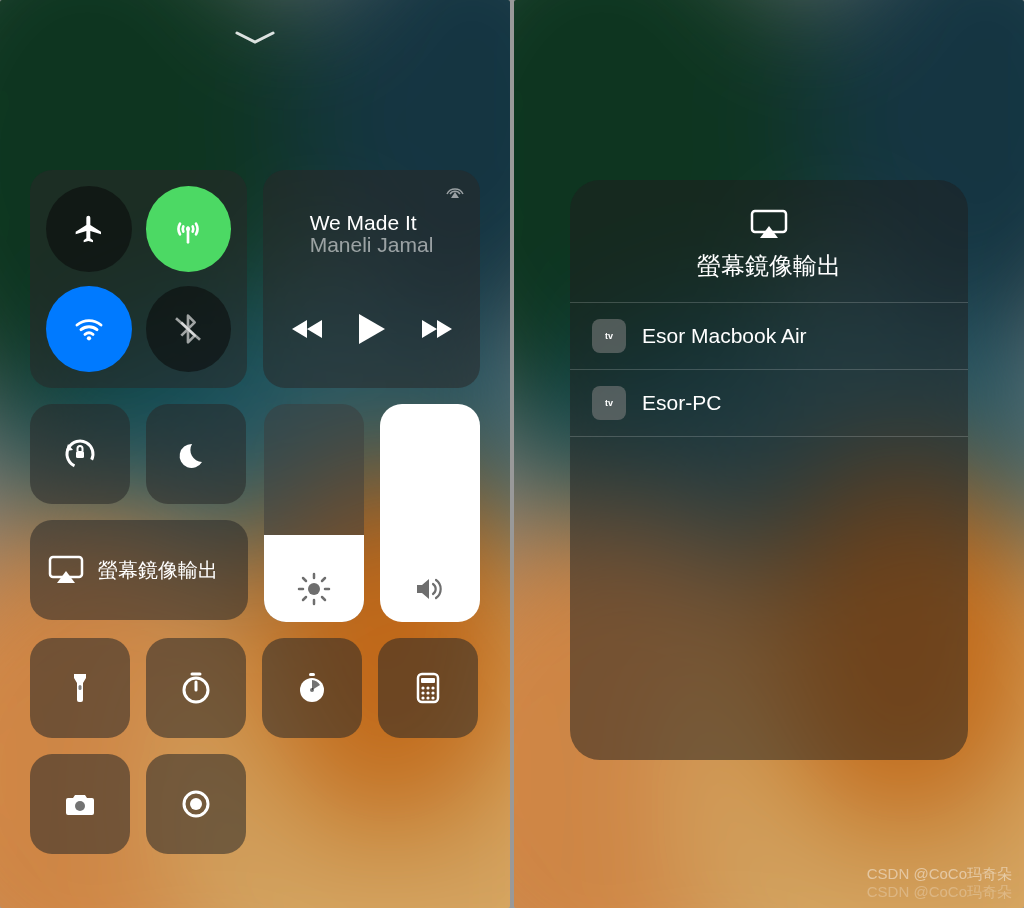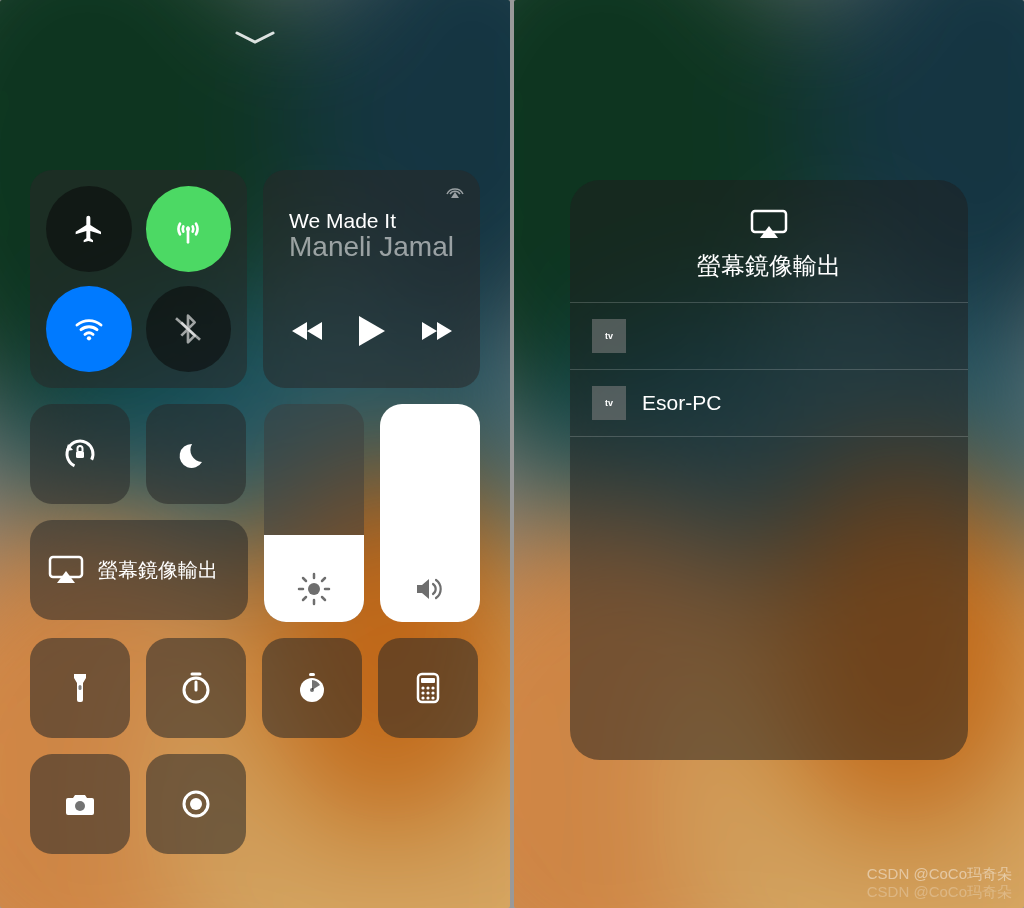--- a/index.html
+++ b/index.html
@@ -24,21 +24,21 @@
   .tile{background:rgba(40,40,40,.55);border-radius:22px;box-sizing:border-box;}
   .tile-lg{width:218px;height:218px;padding:16px;}
   .circ-grid{display:grid;grid-template-columns:1fr 1fr;grid-template-rows:1fr 1fr;gap:14px;height:100%;}
   .circ{border-radius:50%;display:flex;align-items:center;justify-content:center;background:rgba(10,10,10,.55);}
   .circ svg{width:32px;height:32px;}
   .circ.green{background:#4cd964;}
   .circ.blue{background:#007aff;}
   .media{display:flex;flex-direction:column;align-items:center;justify-content:space-around;position:relative;padding:18px 10px;}
   .airplay-ind{position:absolute;top:12px;right:14px;color:rgba(255,255,255,.55);}
   .track-title{color:#fff;font-size:21px;font-weight:400;white-space:nowrap;}
-  .track-artist{color:rgba(255,255,255,.55);font-size:28px;white-space:nowrap;margin-top:-2px;}
+  .track-artist{color:rgba(255,255,255,.55);font-size:21px;white-space:nowrap;margin-top:-2px;}
   .transport{display:flex;align-items:center;justify-content:space-between;width:160px;margin-top:12px;}
   .transport svg{fill:#fff;}
 
   .tile-sm{width:100px;height:100px;display:flex;align-items:center;justify-content:center;}
   .tile-sm svg{width:40px;height:40px;color:#fff;}
   .tile-mirror{width:218px;height:100px;display:flex;align-items:center;padding:0 18px;gap:14px;}
   .mirror-label{color:#fff;font-size:20px;line-height:1.25;}
 
   .vslider{width:100px;height:218px;border-radius:22px;overflow:hidden;display:flex;flex-direction:column;justify-content:flex-end;position:relative;background:rgba(60,60,60,.5);}
   .vslider .fill{background:#fff;width:100%;}
@@ -48,21 +48,21 @@
   .vslider.partial .icon svg{color:#6e6e6e;}
 
   
   .airplay-card{position:absolute;left:56px;right:56px;top:180px;bottom:148px;border-radius:30px;background:rgba(30,30,30,.5);display:flex;flex-direction:column;overflow:hidden;}
   .airplay-hdr{display:flex;flex-direction:column;align-items:center;gap:10px;padding:28px 0 20px 0;}
   .airplay-hdr svg{color:#fff;}
   .airplay-title{color:#fff;font-size:24px;}
   .airplay-list{display:flex;flex-direction:column;}
   .airplay-item{display:flex;align-items:center;gap:16px;padding:16px 22px;border-top:1px solid rgba(255,255,255,.18);}
   .airplay-item:last-child{border-bottom:1px solid rgba(255,255,255,.18);}
-  .dev-icon{width:34px;height:34px;border-radius:0;background:rgba(130,130,130,.55);display:flex;align-items:center;justify-content:center;color:#fff;font-size:9px;font-weight:600;}
+  .dev-icon{width:34px;height:34px;border-radius:8px;background:rgba(130,130,130,.55);display:flex;align-items:center;justify-content:center;color:#fff;font-size:9px;font-weight:600;}
   .dev-name{color:#fff;font-size:21px;}
 
   .watermark{position:absolute;right:12px;bottom:6px;z-index:5;text-align:right;color:rgba(255,255,255,.45);font-size:15px;line-height:1.25;pointer-events:none;}
   .watermark .w2{color:rgba(255,255,255,.25);}
 </style>
 </head>
 <body>
 
 <div class="stage">
 
@@ -286,20 +286,21 @@
               <rect x="3" y="3" width="34" height="21" rx="3" stroke="#fff" stroke-width="2.5" fill="none"></rect>
               <path d="M20 18l9 12H11z" fill="#fff"></path>
             </svg>
           <div class="airplay-title">螢幕鏡像輸出</div>
         </div>
         <div class="airplay-list">
           <div class="airplay-item">
             <div class="dev-icon">
                 <span>tv</span>
               </div>
+            <div class="dev-name">Esor Macbook Air</div>
           </div>
           <div class="airplay-item">
             <div class="dev-icon">
                 <span>tv</span>
               </div>
             <div class="dev-name">Esor-PC</div>
           </div>
         </div>
       </div>
     </div>

